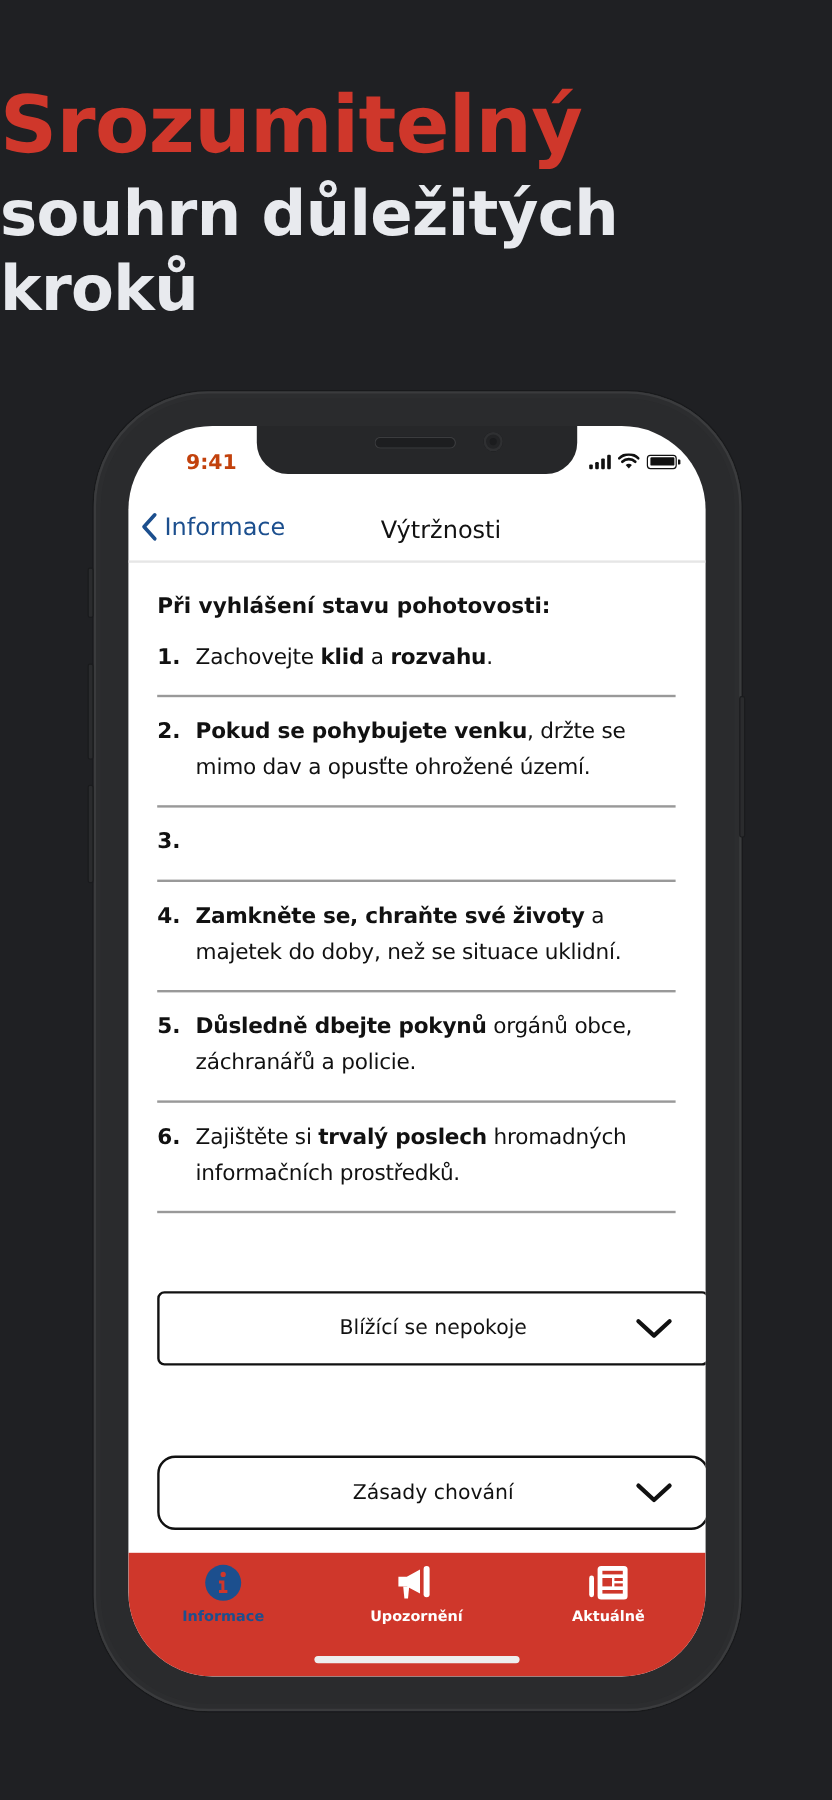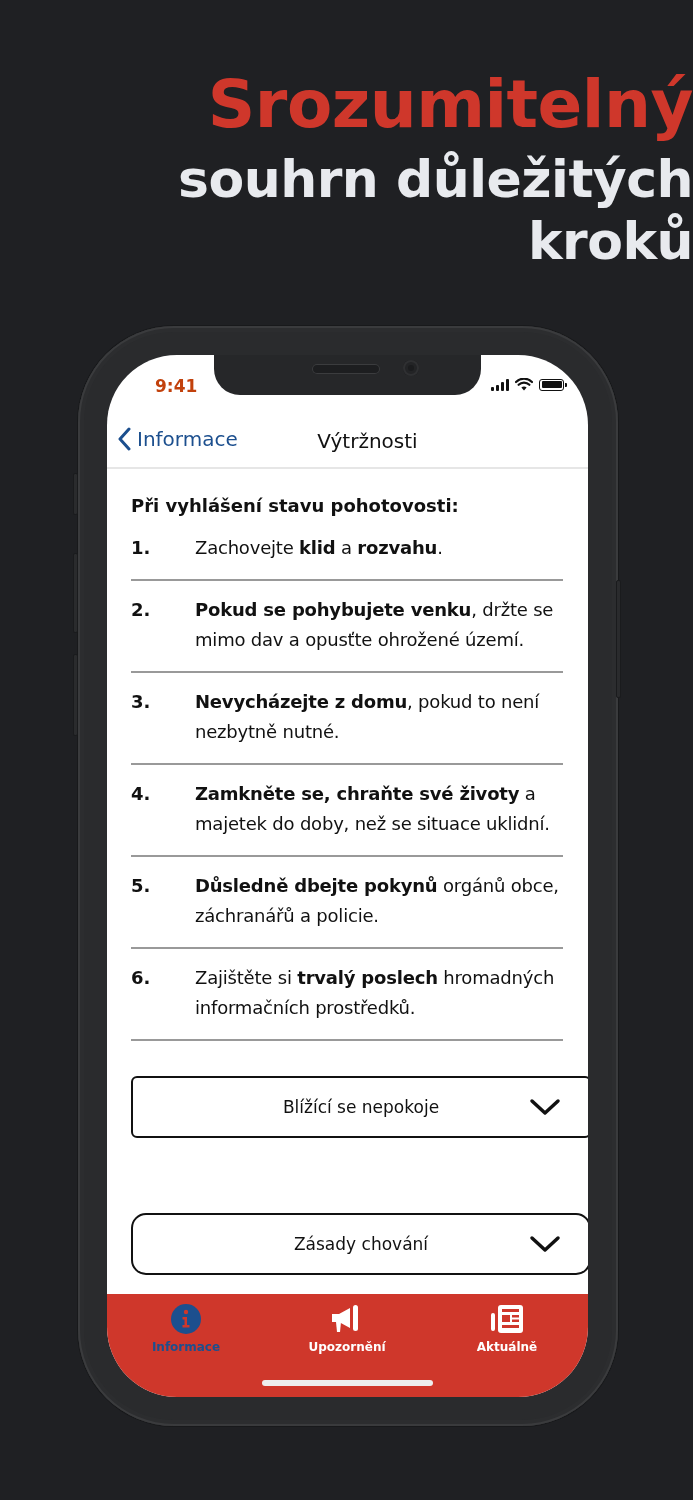--- a/index.html
+++ b/index.html
@@ -1,19 +1,19 @@
 <!DOCTYPE html>
 <html><head>
 <meta charset="utf-8">
 <style>
   * { box-sizing: border-box; margin: 0; padding: 0; }
   html, body { width: 693px; height: 1500px; background: #1f2023; overflow: hidden; }
   body { position: relative; font-family: "DejaVu Sans", sans-serif; }
 
-  .headline { position: absolute; left: 0; top: 62px; width: 693px; text-align: right; }
+  .headline { position: absolute; left: 0; top: 62px; width: 693px; text-align: left; }
   .headline .l1 { color: #cf372b; font-weight: bold; font-size: 66px; line-height: 86px; letter-spacing: -0.5px; }
   .headline .l2 { color: #e8eaee; font-weight: bold; font-size: 52px; line-height: 62px; letter-spacing: -0.5px; }
 
   
   .phone-outer { position: absolute; left: 78px; top: 326px; width: 540px; height: 1100px;
     border-radius: 96px; background: #2a2b2d;
     box-shadow: inset 0 0 0 2px #3a3b3d, inset 0 0 0 6px #2c2d2f, 0 0 0 1px #18191b; }
   .btn-side { position: absolute; width: 5px; background: #2a2b2d; border-radius: 2px; border: 1px solid #1a1b1d; }
   .phone-screen { position: absolute; left: 107px; top: 355px; width: 481px; height: 1042px;
     border-radius: 70px; background: #ffffff; overflow: hidden; }
@@ -35,21 +35,21 @@
 
   .navbar { position: absolute; left: 0; top: 62px; width: 481px; height: 52px; border-bottom: 2px solid #e6e6e6; }
   .back { position: absolute; left: 10px; top: 10px; display: flex; align-items: center; gap: 6px; color: #1c4f8e; font-size: 20px; cursor: pointer; }
   .back svg { display: block; }
   .nav-title { position: absolute; left: 0; width: 481px; top: 12px; text-align: center; font-size: 20px; color: #111; padding-left: 40px; }
 
   .content { position: absolute; left: 24px; top: 135px; width: 432px; }
   .intro { font-size: 18px; font-weight: bold; color: #111; line-height: 32px; margin-bottom: 4px; }
   .step { display: flex; border-bottom: 2px solid #999; padding: 7px 0 16px; }
   .step .num { width: 32px; flex: none; font-weight: bold; font-size: 18px; line-height: 30px; color: #111; }
-  .step .txt { font-size: 18px; line-height: 30px; color: #111; letter-spacing: -0.2px; margin-left: 32px; }
+  .step .txt { font-size: 18px; line-height: 30px; color: #111; letter-spacing: -0.2px; }
   .step .txt b { font-weight: bold; }
   .step + .step { padding-top: 14px; }
 
   .accordion { position: absolute; left: 24px; width: 460px; height: 62px; border: 2.5px solid #111; border-radius: 6px;
     display: flex; align-items: center; justify-content: center; cursor: pointer; background: #fff; }
   .accordion .label { font-size: 17px; color: #111; }
   .accordion .chev { position: absolute; right: 28px; top: 20px; }
 
   .tabbar { position: absolute; left: 0; top: 939px; width: 481px; height: 103px; background: #cf372b; }
   .tab { position: absolute; top: 8px; width: 140px; text-align: center; cursor: pointer; }
@@ -113,21 +113,20 @@
         <div class="step">
           <div class="num">1.</div>
           <div class="txt"><span>Zachovejte </span><b>klid</b><span> a </span><b>rozvahu</b><span>.</span></div>
         </div>
         <div class="step">
           <div class="num">2.</div>
           <div class="txt"><b>Pokud se pohybujete venku</b><span>, držte se mimo dav a opusťte ohrožené území.</span></div>
         </div>
         <div class="step">
           <div class="num">3.</div>
-          <div class="txt"><b>Nevycházejte z domu</b><span>, pokud to není nezbytně nutné.</span></div>
         </div>
         <div class="step">
           <div class="num">4.</div>
           <div class="txt"><b>Zamkněte se, chraňte své životy</b><span> a majetek do doby, než se situace uklidní.</span></div>
         </div>
         <div class="step">
           <div class="num">5.</div>
           <div class="txt"><b>Důsledně dbejte pokynů</b><span> orgánů obce, záchranářů a policie.</span></div>
         </div>
         <div class="step">

